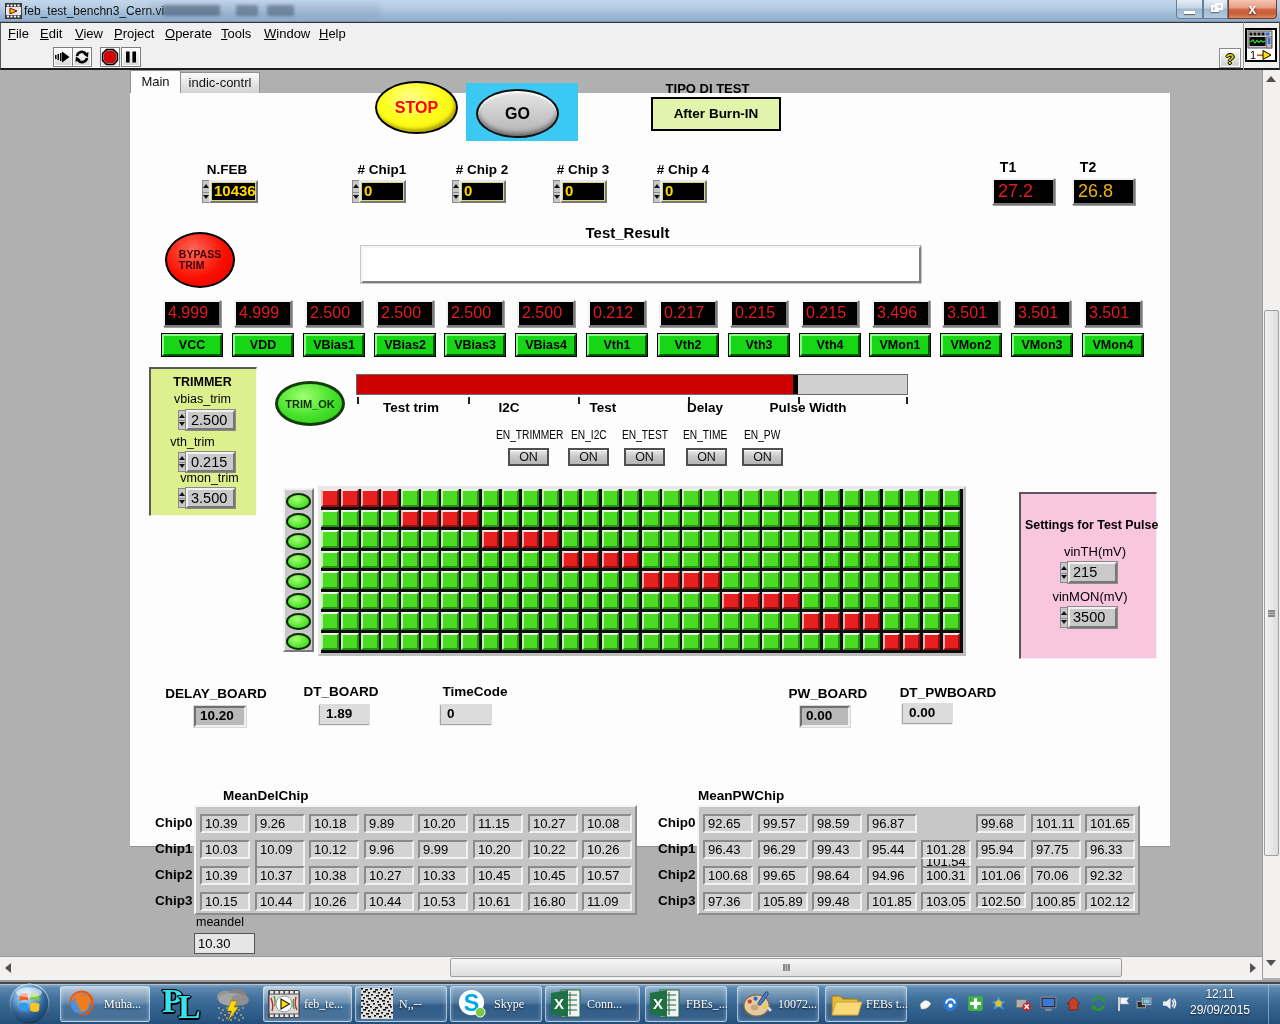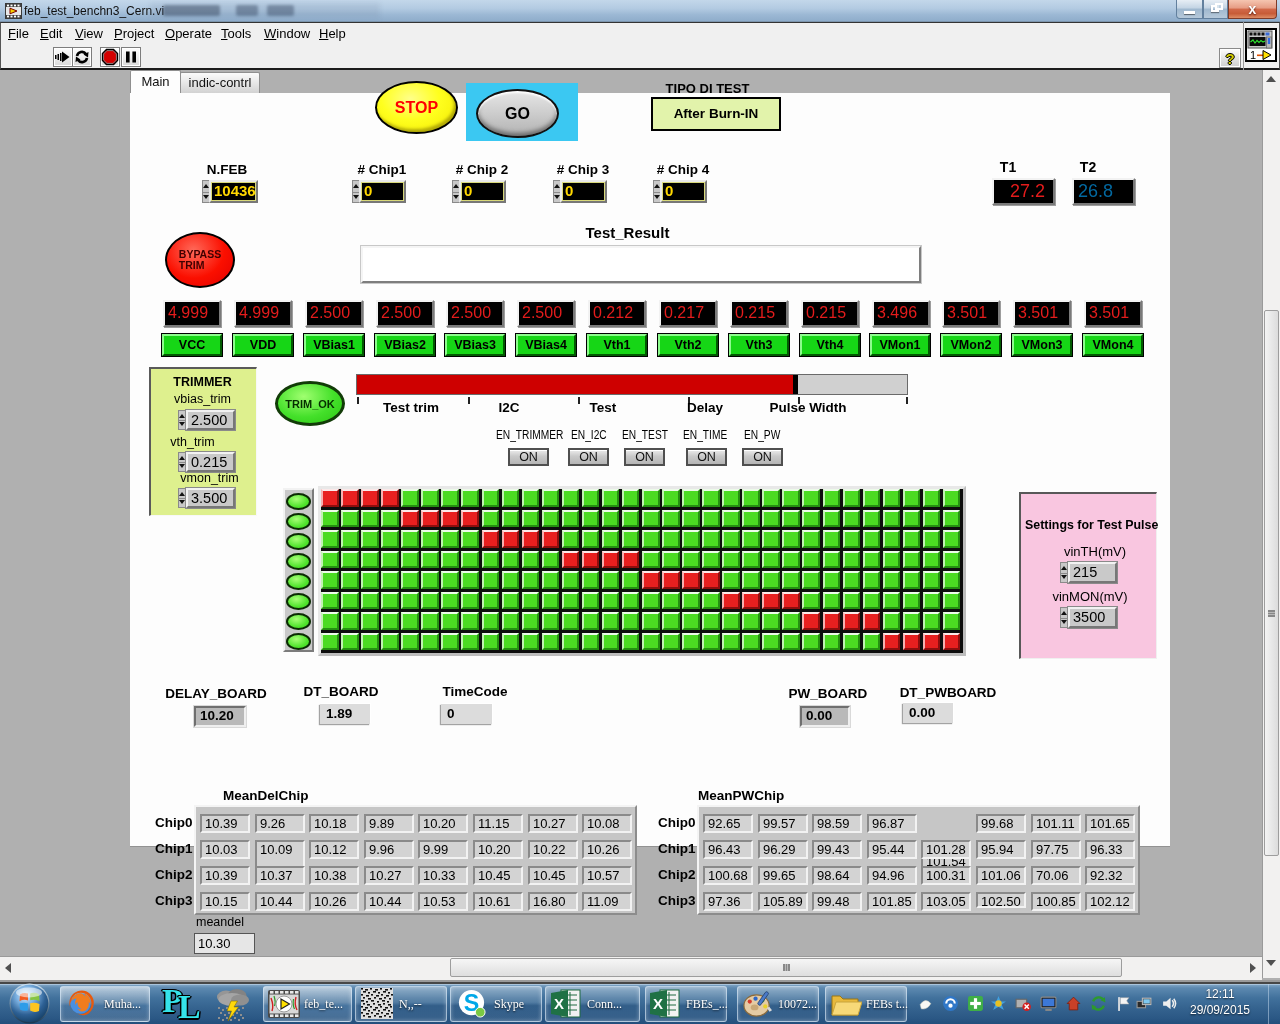--- a/index.html
+++ b/index.html
@@ -162,24 +162,24 @@
       <div class="sup"></div>
       <div class="sdn"></div>
       <div class="spmid"></div>
     </div>
     <div class="a" style="left:660px;top:180px;width:47px;height:23px;background:#000;border:2px solid;border-color:#e9e9e9 #777 #777 #e9e9e9;box-shadow:inset 0 0 0 1px #d8d87a;">
       <div style="color:#ffd800;font-weight:bold;font-size:15px;line-height:18px;padding-left:3px;">0</div>
     </div>
 <div class="a bold ctr" style="left:983px;top:159px;width:50px;font-size:14px;">T1</div>
 <div class="a bold ctr" style="left:1063px;top:159px;width:50px;font-size:14px;">T2</div>
 <div class="a lcd" style="left:992px;top:178px;width:63px;height:27px;">
-      <div style="color:#e41c1c;font-size:18px;line-height:22px;padding-left:16px;">27.2</div>
+      <div style="color:#e41c1c;font-size:18px;line-height:22px;padding-left:4px;">27.2</div>
     </div>
 <div class="a lcd" style="left:1072px;top:178px;width:63px;height:27px;">
-      <div style="color:#0369a1;font-size:18px;line-height:22px;padding-left:4px;">26.8</div>
+      <div style="color:#eab308;font-size:18px;line-height:22px;padding-left:4px;">26.8</div>
     </div>
 <div class="a" style="left:165px;top:232px;width:70px;height:56px;border-radius:50%;
 background:radial-gradient(ellipse at 40% 32%,#ff6a5a 0%,#fb0f00 55%,#e00000 100%);
 border:2px solid #000;display:flex;flex-direction:column;align-items:center;justify-content:center;
 color:#400000;font-weight:bold;font-size:10.5px;line-height:11px;">BYPASS<br>TRIM</div>
 <div class="a bold ctr" style="left:560px;top:224px;width:135px;font-size:15px;">Test_Result</div>
 <div class="a" style="left:361px;top:246px;width:560px;height:37px;background:#fff;border:2px solid;border-color:#f5f5f5 #7e7e7e #7e7e7e #f5f5f5;box-shadow:0 0 0 1px #c8c8c8;"></div>
 <div class="a lcd" style="left:163px;top:300px;width:58px;height:27px;">
       <div style="color:#e41c1c;font-size:16px;line-height:21px;padding-left:3px;">4.999</div>
     </div>

